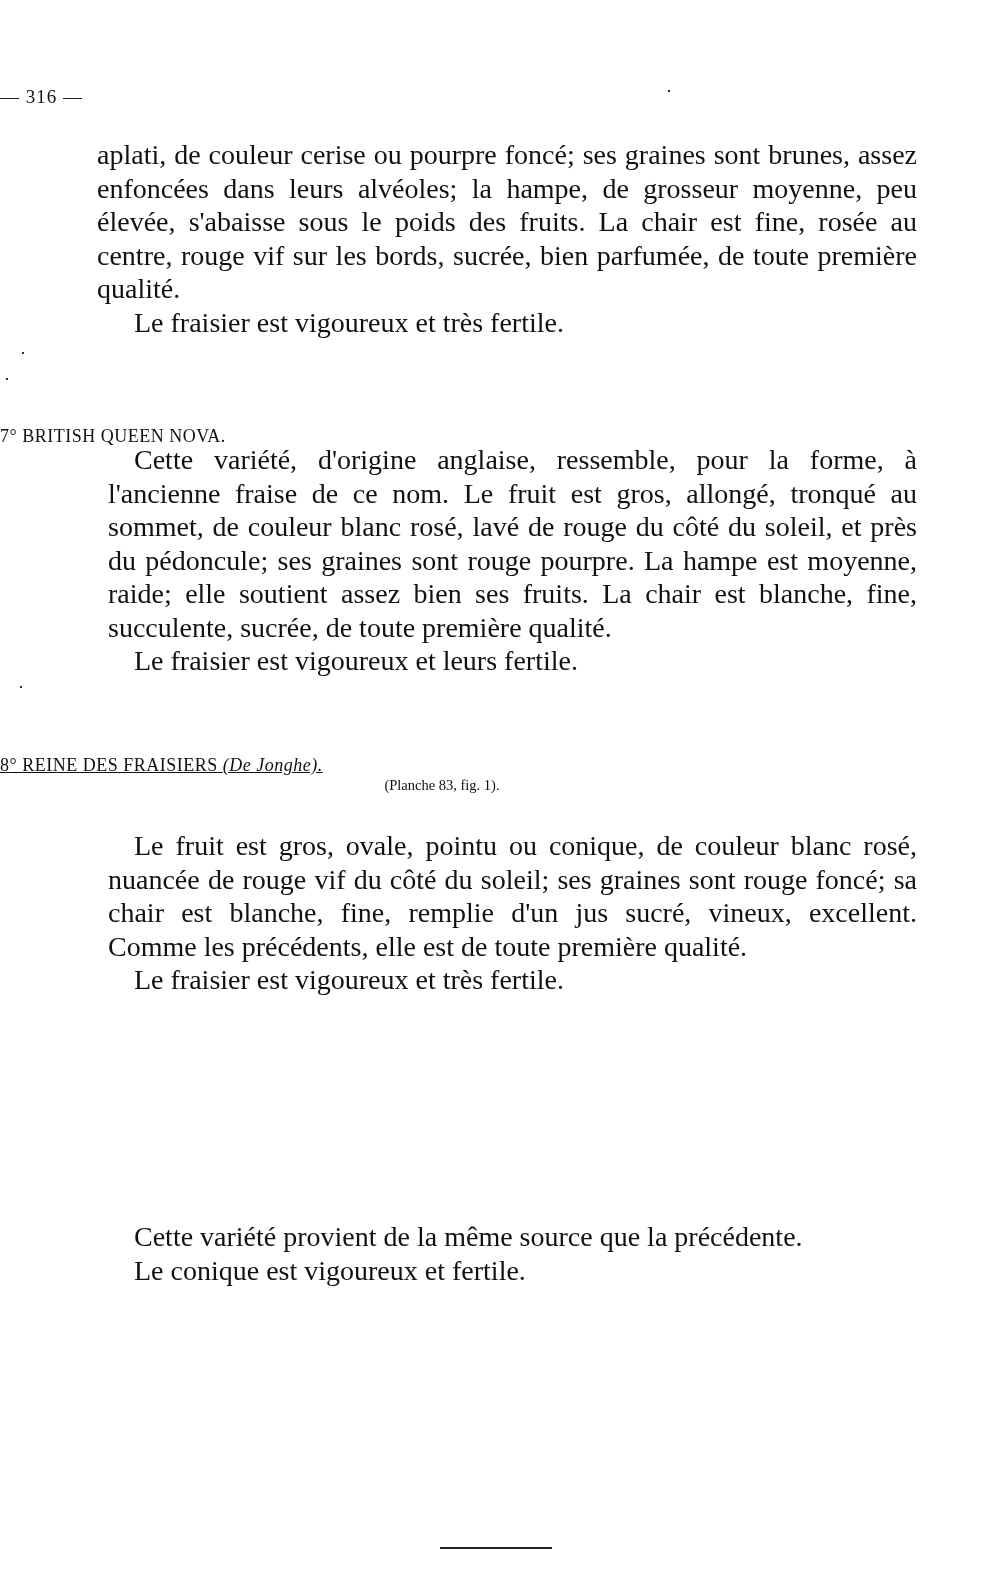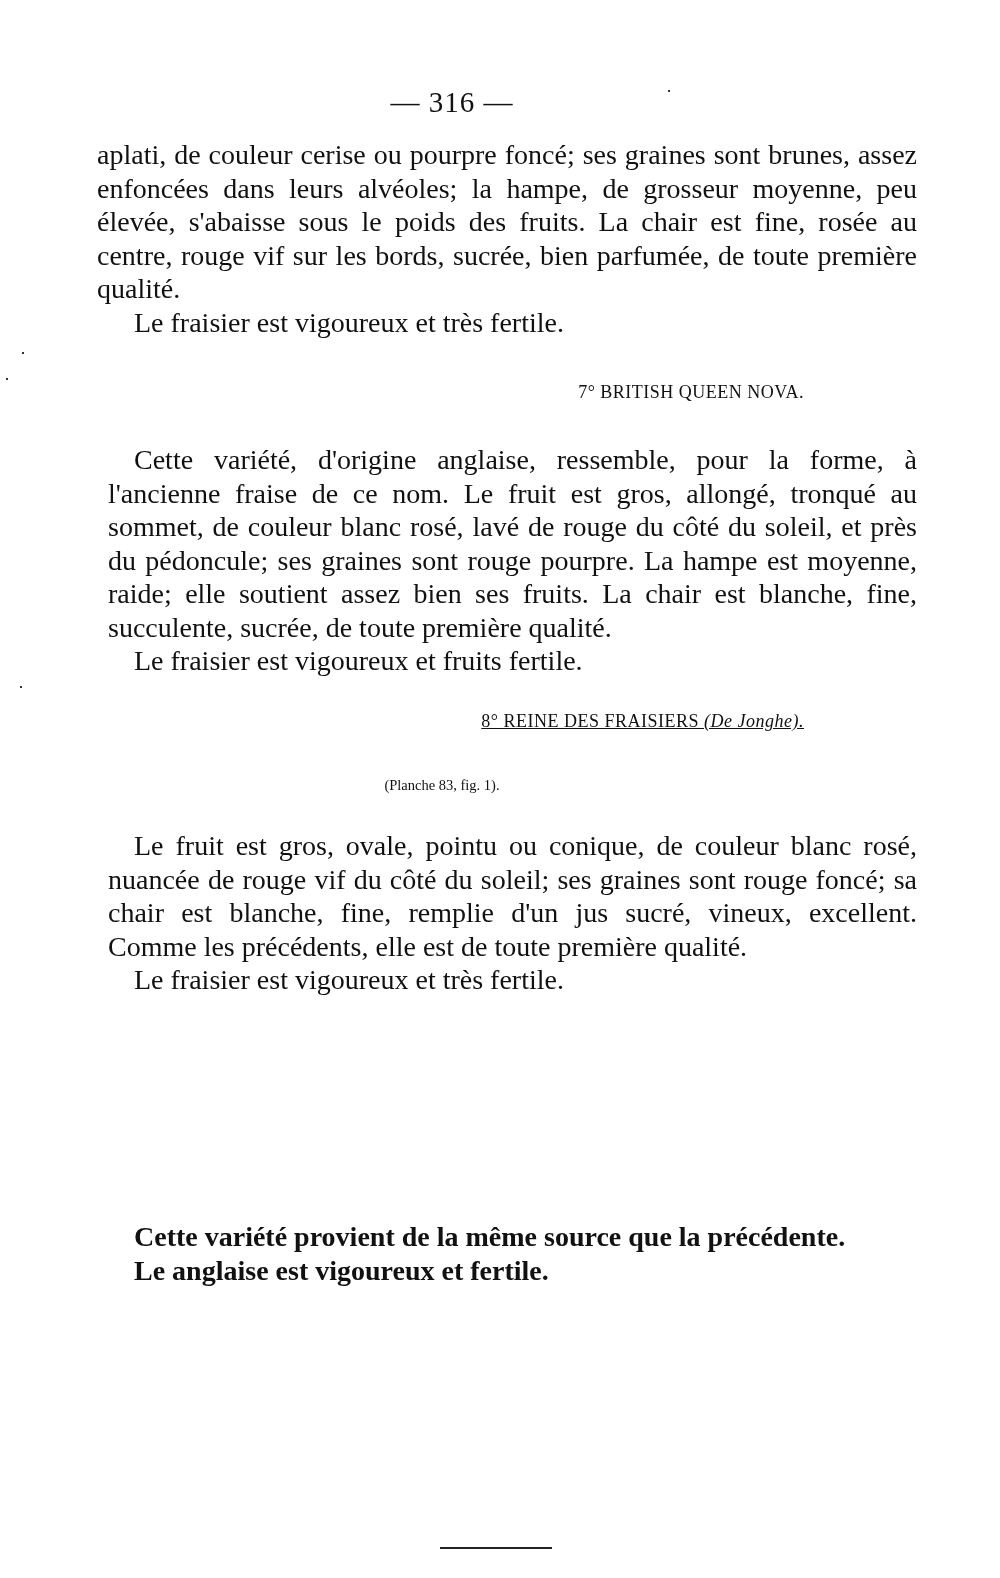--- a/index.html
+++ b/index.html
@@ -1,25 +1,25 @@
 <!DOCTYPE html>
 <html><head>
 <meta charset="utf-8">
 <style>
   html, body { margin: 0; padding: 0; background: #ffffff; }
   body { width: 1000px; height: 1578px; position: relative; overflow: hidden;
          font-family: "Liberation Serif", "DejaVu Serif", serif; color: #111; }
   .page { position: absolute; left: 0; top: 0; width: 1000px; height: 1578px; }
-  .pagenum { position: absolute; top: 86px; left: 0; width: 904px; text-align: center;
-             font-size: 29px; letter-spacing: 1px; }
+  .pagenum { position: absolute; top: 86px; left: 0; width: 904px; text-align: left;
+             font-size: 19px; letter-spacing: 1px; }
   .text { position: absolute; left: 97px; width: 820px; font-size: 28px; line-height: 33.5px; }
   .p { margin: 0; text-align: justify; text-align-last: left; }
   .indent { text-indent: 26px; margin-left: 11px; }
-  .heading { position: absolute; left: 0; width: 804px; text-align: right;
-             font-size: 18px; letter-spacing: 0.5px; }
+  .heading { position: absolute; left: 0; width: 804px; text-align: left;
+             font-size: 18px; letter-spacing: 0.5px; margin-top: 44px; }
   .heading i { font-style: italic; }
   .planche { position: absolute; left: 0; width: 884px; text-align: center; font-size: 14.5px; }
   .rule { position: absolute; left: 440px; top: 1547px; width: 112px; height: 2px; background: #222; }
   .speck { position: absolute; width: 2px; height: 2px; background: #333; }
 </style>
 </head>
 <body>
 
 <div class="page">
 
@@ -28,36 +28,36 @@
   <div class="text" style="top:138px;">
     <p class="p">aplati, de couleur cerise ou pourpre foncé; ses graines sont brunes, assez enfoncées dans leurs alvéoles; la hampe, de grosseur moyenne, peu élevée, s'abaisse sous le poids des fruits. La chair est fine, rosée au centre, rouge vif sur les bords, sucrée, bien parfumée, de toute première qualité.</p>
     <p class="p indent">Le fraisier est vigoureux et très fertile.</p>
   </div>
 
   <div class="heading" style="top:382px;">
     <span>7° BRITISH QUEEN NOVA.</span>
   </div>
   <div class="text" style="top:443px;">
     <p class="p indent">Cette variété, d'origine anglaise, ressemble, pour la forme, à l'ancienne fraise de ce nom. Le fruit est gros, allongé, tronqué au sommet, de couleur blanc rosé, lavé de rouge du côté du soleil, et près du pédoncule; ses graines sont rouge pourpre. La hampe est moyenne, raide; elle soutient assez bien ses fruits. La chair est blanche, fine, succulente, sucrée, de toute première qualité.</p>
-    <p class="p indent">Le fraisier est vigoureux et fruits fertile.</p>
+    <p class="p indent">Le fraisier est vigoureux et leurs fertile.</p>
   </div>
 
   <div class="heading" style="top:711px;text-decoration:underline;">
     <span>8° REINE DES FRAISIERS</span>
     <i>(De Jonghe).</i>
   </div>
   <div class="planche" style="top:777px;">(Planche 83, fig. 1).</div>
   <div class="text" style="top:829px;">
     <p class="p indent">Le fruit est gros, ovale, pointu ou conique, de couleur blanc rosé, nuancée de rouge vif du côté du soleil; ses graines sont rouge foncé; sa chair est blanche, fine, remplie d'un jus sucré, vineux, excellent. Comme les précédents, elle est de toute première qualité.</p>
     <p class="p indent">Le fraisier est vigoureux et très fertile.</p>
   </div>
 
-  <div class="text" style="top:1220px;font-weight:bold;">
+  <div class="text" style="top:1220px;">
     <p class="p indent">Cette variété provient de la même source que la précédente.</p>
-    <p class="p indent">Le anglaise est vigoureux et fertile.</p>
+    <p class="p indent">Le conique est vigoureux et fertile.</p>
   </div>
 
   <div class="rule"></div>
 
   <div class="speck" style="left:668px; top:90px;"></div>
   <div class="speck" style="left:6px; top:378px;"></div>
   <div class="speck" style="left:22px; top:352px;"></div>
   <div class="speck" style="left:20px; top:686px;"></div>
 </div>
 

